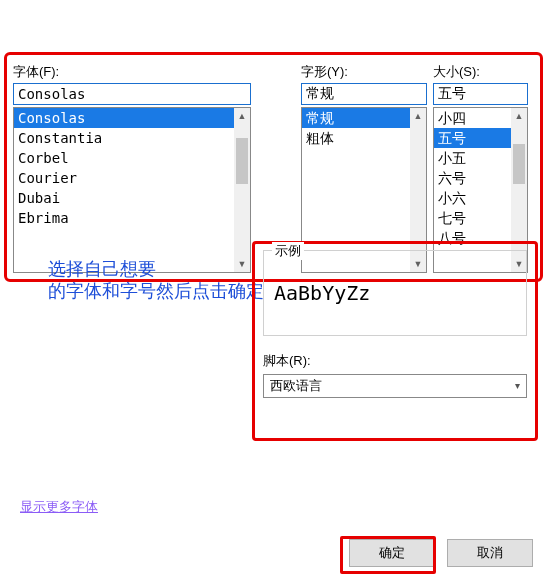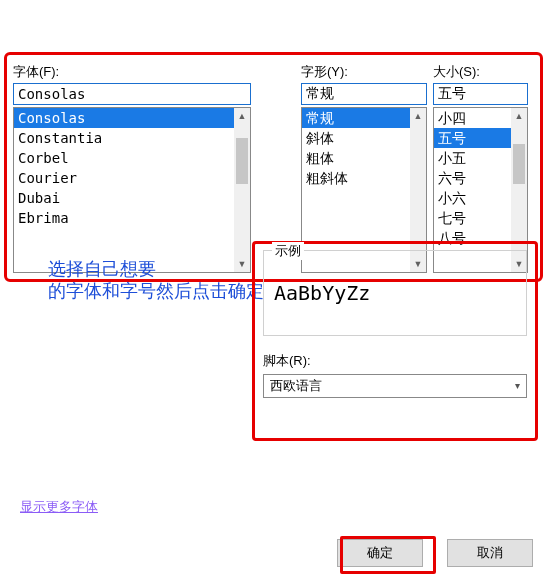--- a/index.html
+++ b/index.html
@@ -171,21 +171,21 @@
     color: #8b5cf6;
     text-decoration: underline;
     font-size: 13px;
     cursor: pointer;
   }
   .buttons {
     position: absolute;
     right: 14px;
     bottom: 18px;
     display: flex;
-    gap: 24px;
+    gap: 12px;
   }
   .btn {
     width: 86px;
     height: 28px;
     border: 1px solid #adadad;
     background: #e1e1e1;
     font-size: 13px;
     font-family: inherit;
     cursor: pointer;
     display: flex;
@@ -228,23 +228,21 @@
         </div>
       </div>
     </div>
 
     <div class="col col-style">
       <label class="head">字形(Y):</label>
       <input class="sel" value="常规" style="">
       <div class="listbox">
         <div class="list-inner" id="style-list-inner">
             <div class="list-item selected">常规</div>
-            <div class="list-item">斜体</div>
             <div class="list-item">粗体</div>
-            <div class="list-item">粗斜体</div>
           </div>
         <div class="scrollbar">
           <div class="sb-btn">▲</div>
           <div class="sb-track"></div>
           <div class="sb-btn">▼</div>
         </div>
       </div>
     </div>
 
     <div class="col col-size">

